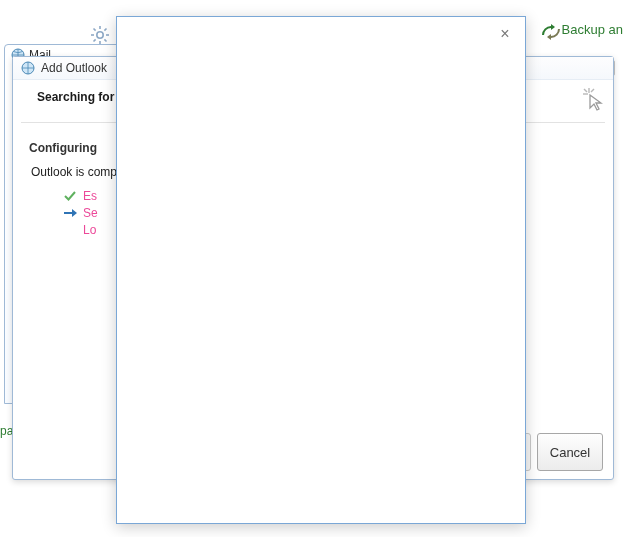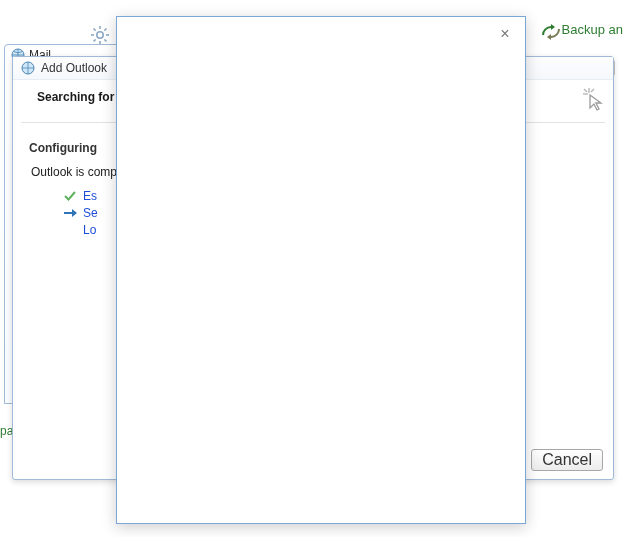--- a/index.html
+++ b/index.html
@@ -85,33 +85,33 @@
       right: -2px; top: 6px;
       width: 26px; height: 26px;
     }
 
     .aa-body { padding: 14px 16px; }
     .conf-title { font-weight: bold; margin: 4px 0 10px; }
     .conf-text { margin: 6px 0 10px 2px; color: #222; }
 
     .step-row { display: flex; align-items: center; margin: 3px 0 3px 34px; }
     .step-icon { width: 14px; flex-shrink: 0; margin-right: 6px; display: flex; align-items: center; justify-content: center; }
-    .step-text { color: #1d4ed8; }
+    .step-text { color: #ec4899; }
 
     .aa-footer {
       position: absolute;
       bottom: 8px; right: 10px;
       display: flex; gap: 6px;
     }
     .btn {
-      min-width: 66px; height: 22px;
+      min-width: 66px; height: 38px;
       border: 1px solid #a7a7a7;
       border-radius: 3px;
       background: linear-gradient(#fefefe,#ececec);
-      font-size: 16px;
+      font-size: 13px;
       color: #333;
       padding: 0 10px;
       cursor: pointer;
     }
     .btn.ghost {
       border-color: #c9c9c9;
       color: #bbb;
       background: #f7f7f7;
     }
 

